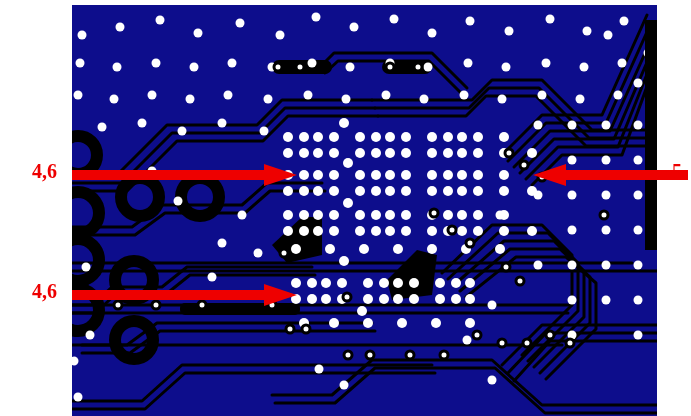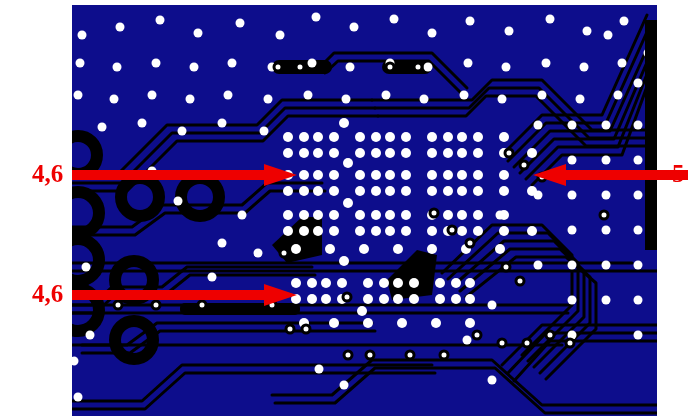--- a/index.html
+++ b/index.html
@@ -4,21 +4,21 @@
 <style>
   html,body{margin:0;padding:0;background:#ffffff;}
   body{width:691px;height:416px;overflow:hidden;
        font-family:"Liberation Serif", serif;}
   #stage{position:relative;width:691px;height:416px;background:#ffffff;}
   #pcb{position:absolute;left:72px;top:5px;width:585px;height:411px;
        background:#0d0d8c;overflow:hidden;}
   #pcbsvg{position:absolute;left:0;top:0;}
   .anno{position:absolute;}
   .arrow-svg{display:block;}
-  .callout{position:absolute;color:#ee0000;font-weight:bold;font-size:25px;
+  .callout{position:absolute;color:#ee0000;font-weight:bold;font-size:20px;
            font-family:"Liberation Serif", serif;line-height:1;
            letter-spacing:0px;white-space:nowrap;}
   #rightbar{position:absolute;left:645px;top:20px;width:12px;height:230px;
             background:#000000;}
   #whiteright{position:absolute;left:657px;top:0;width:34px;height:416px;
               background:#ffffff;}
   #whiteleft{position:absolute;left:0;top:0;width:72px;height:416px;
              background:#ffffff;}
   #whitetop{position:absolute;left:0;top:0;width:691px;height:5px;
             background:#ffffff;}

